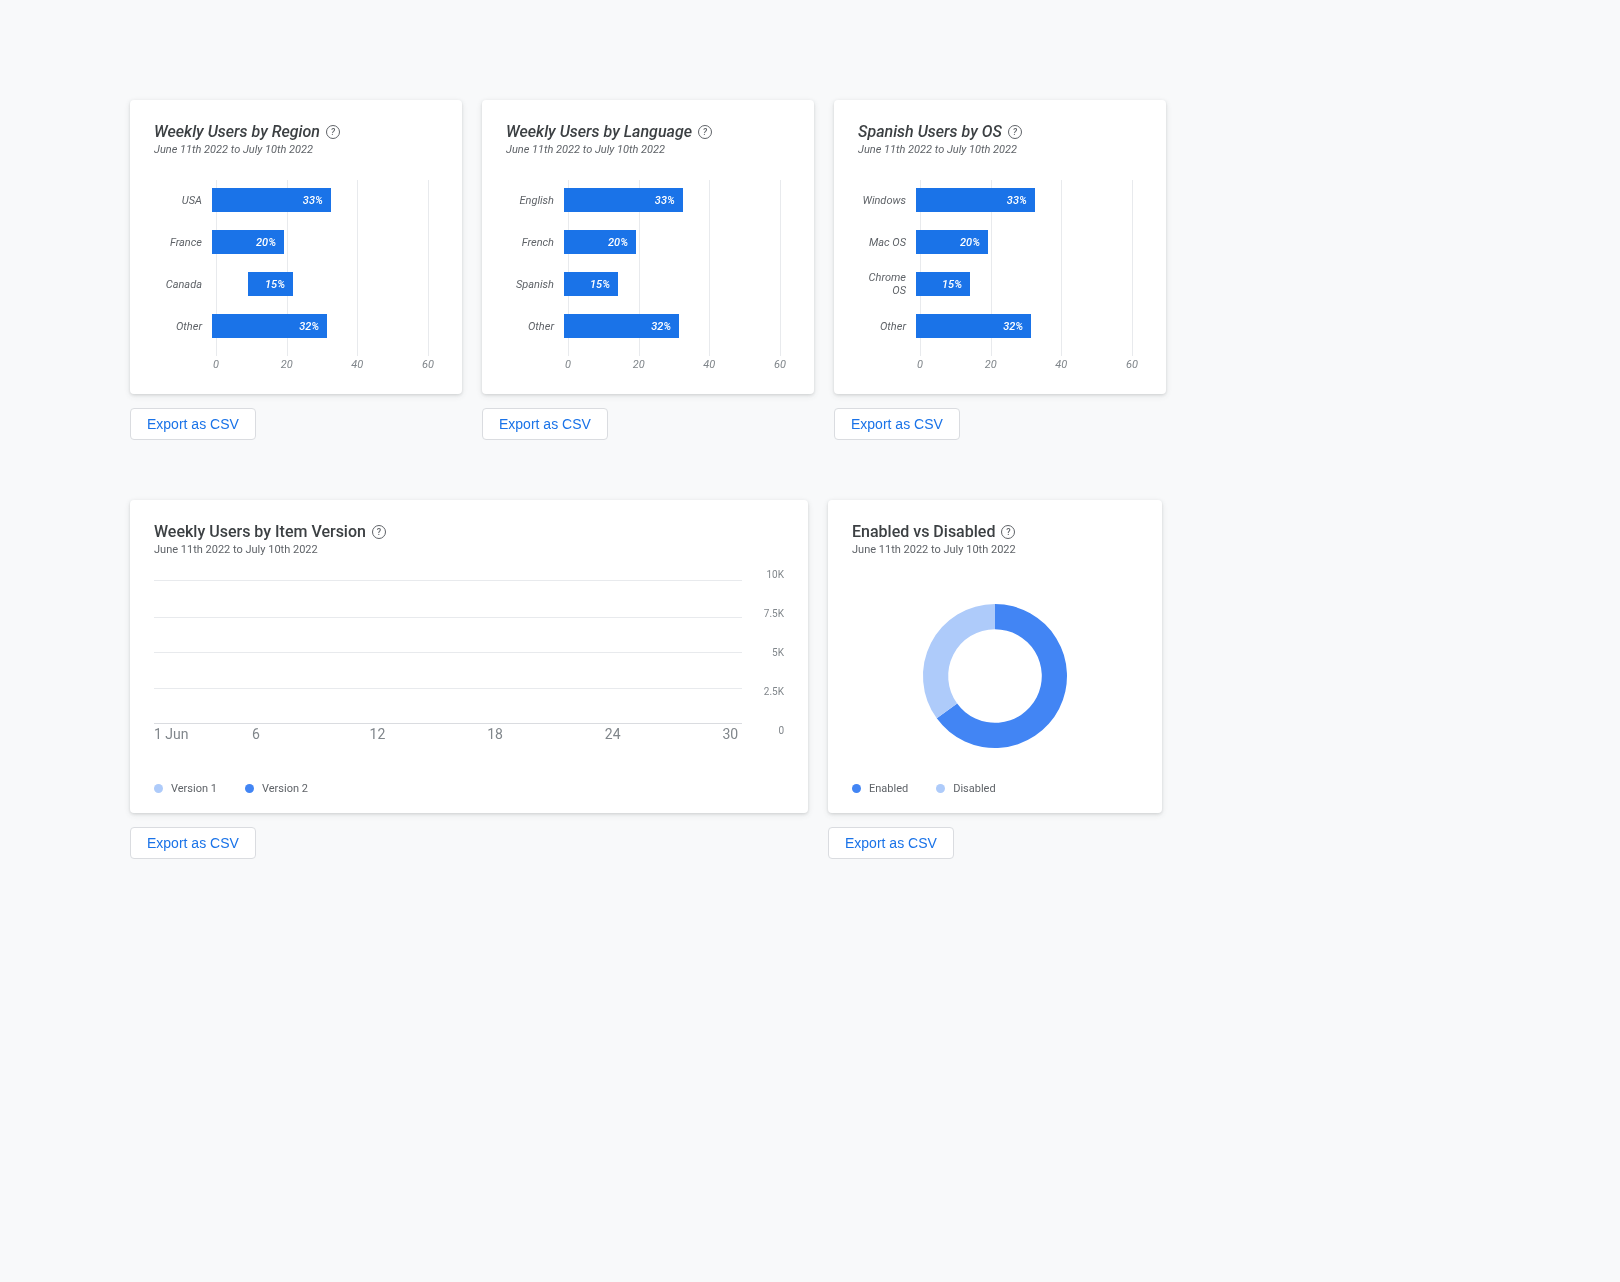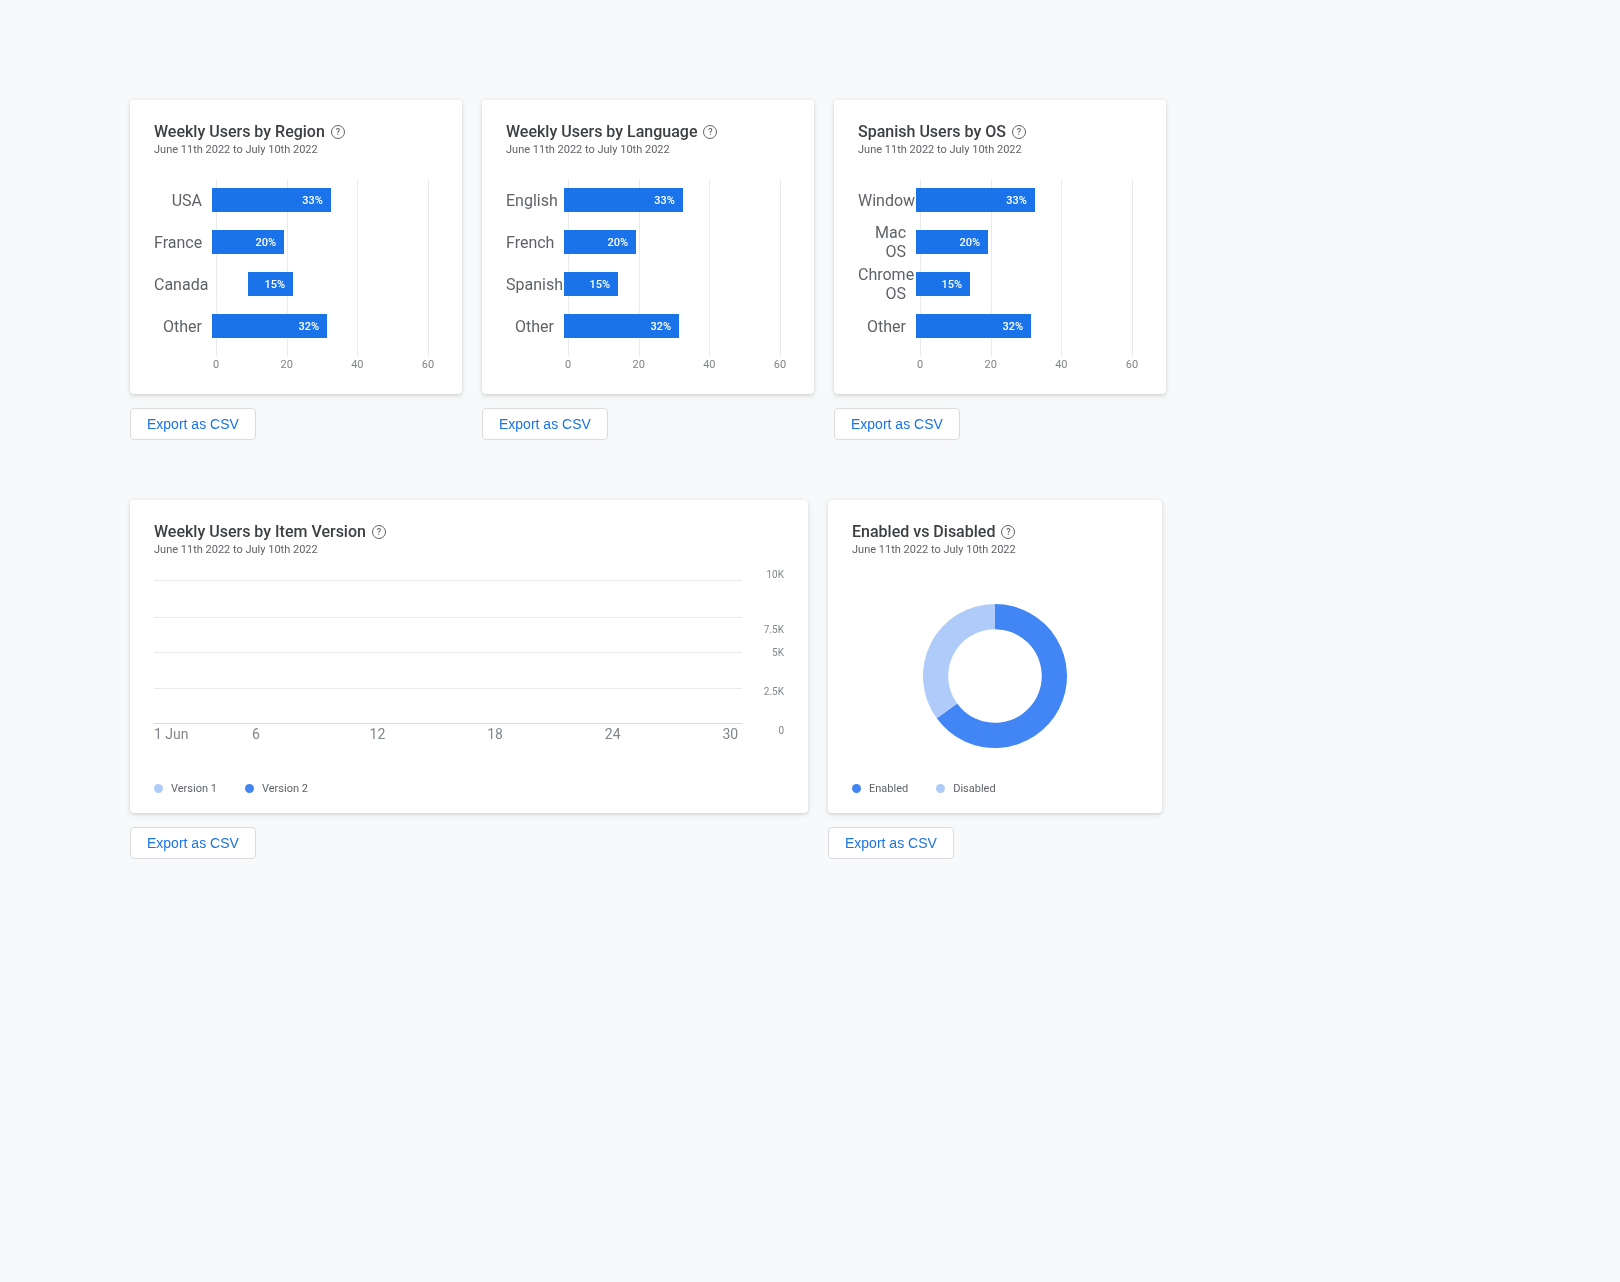--- a/index.html
+++ b/index.html
@@ -10,31 +10,31 @@
   color: #3c4043;
 }
 .row { display: flex; gap: 20px; margin-bottom: 60px; }
 .col { display: flex; flex-direction: column; }
 .card {
   background: #fff;
   border-radius: 4px;
   box-shadow: 0 1px 3px rgba(60,64,67,0.15), 0 2px 6px rgba(60,64,67,0.1);
   padding: 22px 24px 18px;
 }
-.small-card { width: 332px; }
+.small-card { width: 332px; font-style: italic; }
 .card-title { font-size: 16px; font-weight: 500; color: #3c4043; display: flex; align-items: center; gap: 6px; margin-bottom: 2px; }
 .card-date { font-size: 11px; color: #5f6368; margin-bottom: 24px; }
 .help-icon { width: 14px; height: 14px; display: inline-flex; align-items: center; justify-content: center; border: 1.2px solid #5f6368; border-radius: 50%; font-size: 9px; color: #5f6368; font-weight: 500; cursor: pointer; }
 .hbar-chart { position: relative; height: 196px; padding-left: 62px; }
 .hbar-grid { position: absolute; left: 62px; right: 10px; top: 0; bottom: 20px; }
 .hbar-vline { position: absolute; top: 0; bottom: 0; width: 1px; background: #e8eaed; }
 .hbar-xaxis { position: absolute; left: 62px; right: 10px; bottom: 0; height: 18px; }
 .hbar-xtick { position: absolute; font-size: 11px; color: #80868b; transform: translateX(-50%); }
 .hbar-row { position: absolute; left: 0; right: 10px; height: 24px; display: flex; align-items: center; }
-.hbar-label { width: 58px; text-align: right; font-size: 16px; color: #5f6368; padding-right: 10px; }
+.hbar-label { width: 58px; text-align: right; font-size: 11px; color: #5f6368; padding-right: 10px; }
 .hbar-bar { height: 24px; background: #1a73e8; display: flex; align-items: center; justify-content: flex-end; color: #fff; font-size: 11px; padding-right: 8px; font-weight: 500; }
 .export-btn {
   margin-top: 14px;
   align-self: flex-start;
   background: #fff;
   border: 1px solid #dadce0;
   color: #1a73e8;
   font-size: 14px;
   font-weight: 500;
   padding: 7px 16px;
@@ -228,21 +228,21 @@
       <div class="stacked-chart">
         <div class="stacked-plot" id="stacked-plot">
             <div class="stacked-hline" style="top: 75%;"></div>
             <div class="stacked-hline" style="top: 50%;"></div>
             <div class="stacked-hline" style="top: 25%;"></div>
           </div>
         <div class="stacked-yaxis" id="stacked-yaxis">
             <div class="stacked-ytick" style="top: 100%;">0</div>
             <div class="stacked-ytick" style="top: 75%;">2.5K</div>
             <div class="stacked-ytick" style="top: 50%;">5K</div>
-            <div class="stacked-ytick" style="top: 25%; margin-top: 16px;">7.5K</div>
+            <div class="stacked-ytick" style="top: 25%;">7.5K</div>
             <div class="stacked-ytick" style="top: 0%;">10K</div>
           </div>
         <div class="stacked-bars" id="stacked-bars">
             <div class="sbar">
               <div class="sbar-seg1" style="height: 45%;"></div>
               <div class="sbar-seg2" style="height: 0%;"></div>
             </div>
             <div class="sbar">
               <div class="sbar-seg1" style="height: 40%;"></div>
               <div class="sbar-seg2" style="height: 0%;"></div>

